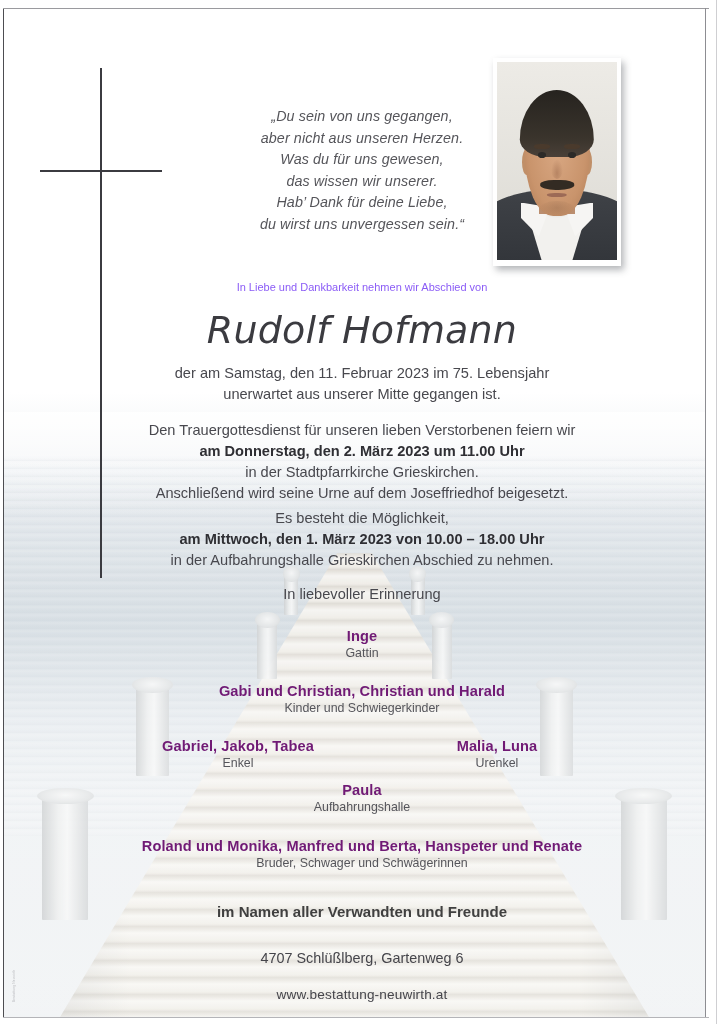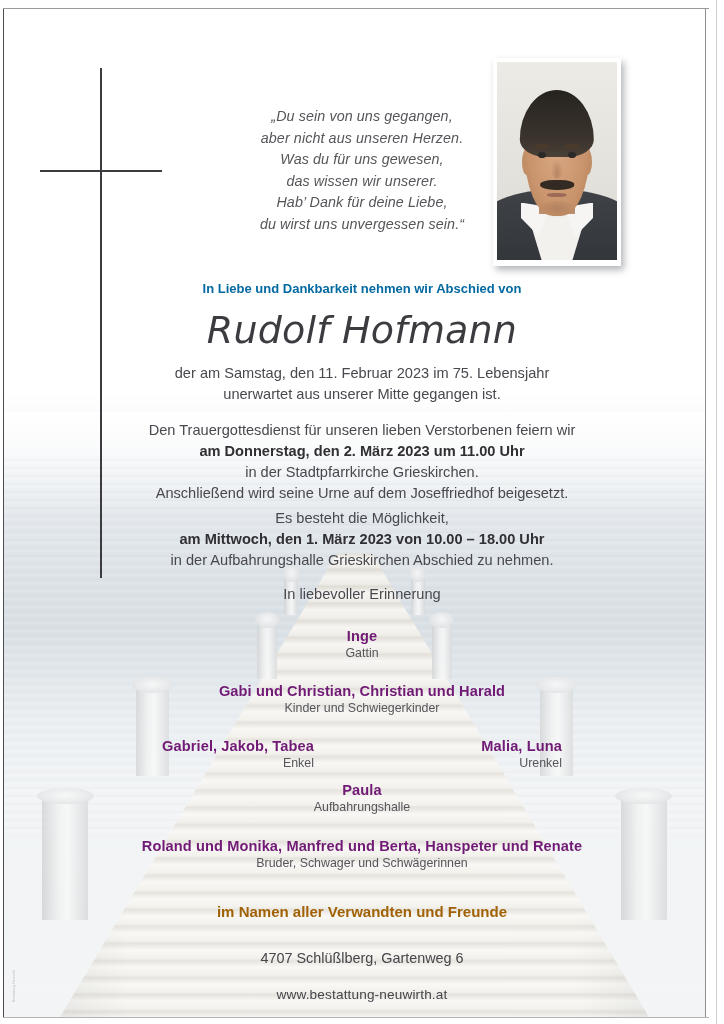--- a/index.html
+++ b/index.html
@@ -238,23 +238,22 @@
   .verse {
     font-style: italic;
     font-size: 14.3px;
     line-height: 21.5px;
     color: #55555a;
     letter-spacing: .1px;
   }
   .verse div { white-space: nowrap; }
 
   .lead {
-    font-size: 13px;
-    color: #0369a1;
-    font-weight: bold;
+    font-size: 11px;
+    color: #8b5cf6;
   }
   .name {
     font-family: "DejaVu Sans", sans-serif;
     font-style: italic;
     font-weight: 400;
     font-size: 38px;
     letter-spacing: .2px;
     color: #3b3b40;
   }
   .para {
@@ -277,28 +276,27 @@
   }
   .fam-rel {
     font-size: 12.4px;
     color: #55555b;
     margin-top: 2px;
   }
   .twocol {
     display: flex;
     justify-content: center;
     gap: 118px;
-    text-align: right;
   }
   .twocol > div { min-width: 130px; }
 
   .closing {
     font-weight: bold;
     font-size: 15px;
-    color: #a16207;
+    color: #404040;
   }
   .addr {
     font-size: 14.4px;
     color: #45454b;
   }
   .web {
     font-size: 13.6px;
     color: #45454b;
     letter-spacing: .15px;
   }

